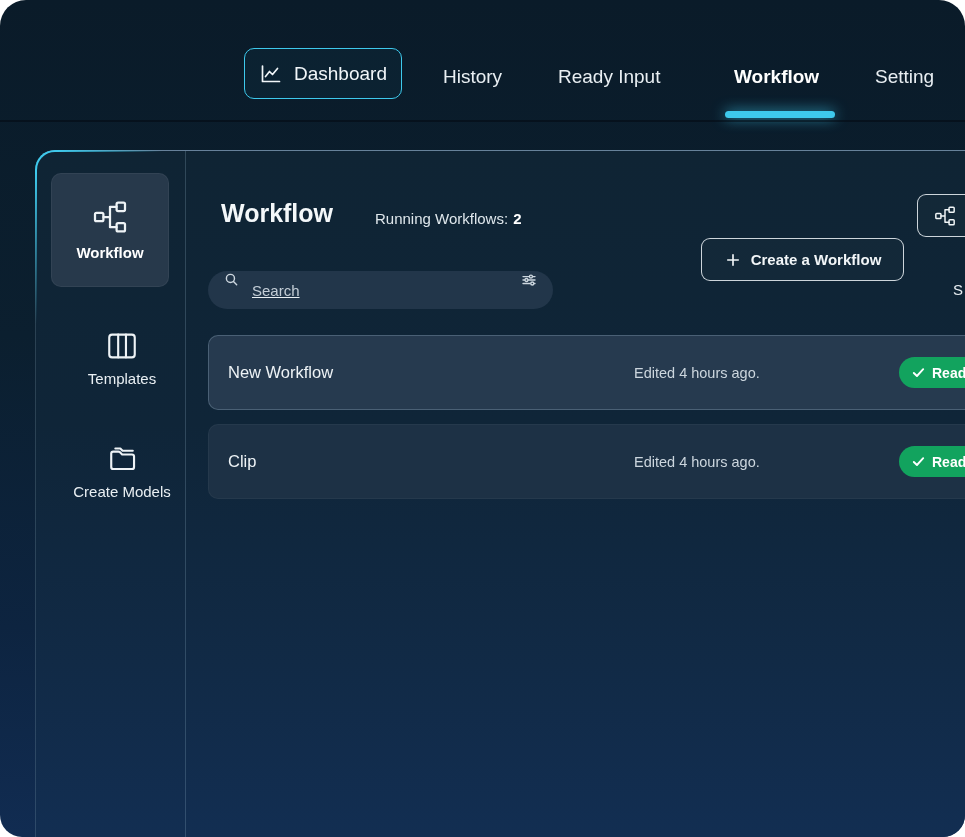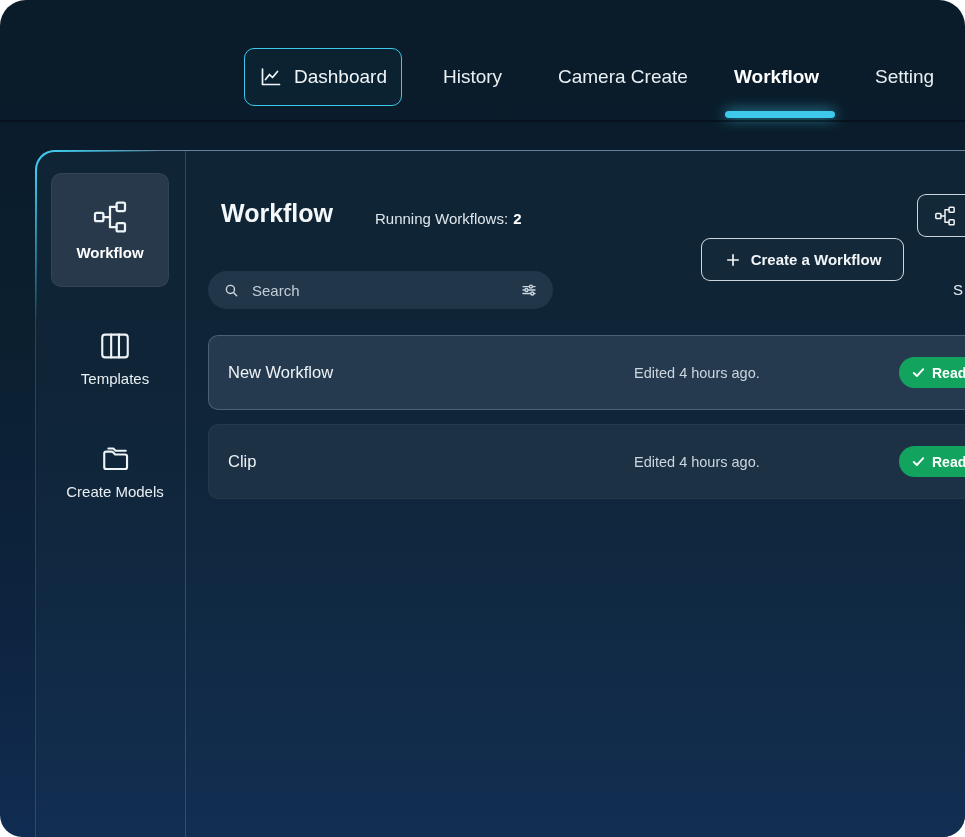--- a/index.html
+++ b/index.html
@@ -14,21 +14,21 @@
   }
 
   
   .topnav{position:absolute;top:0;left:0;width:100%;height:120px;}
   .nav-item{
     position:absolute;top:62px;font-size:19px;color:#e9eff3;cursor:pointer;
     line-height:30px;white-space:nowrap;
   }
   .nav-item.bold{font-weight:700;color:#ffffff;}
   .dash-box{
-    position:absolute;left:244px;top:48px;width:158px;height:58px;
+    position:absolute;left:244px;top:48px;width:158px;height:51px;
     border:1.5px solid #3ec9ec;border-radius:10px;
     display:flex;align-items:center;justify-content:center;gap:11px;
     color:#f1f6f9;font-size:19px;background:rgba(62,201,236,0.04);
     cursor:pointer;
   }
   .nav-underline{
     position:absolute;left:725px;top:111px;width:110px;height:7px;border-radius:4px;
     background:#3ec9ec;box-shadow:0 0 14px rgba(62,201,236,0.75);
   }
   .nav-divider{position:absolute;top:120px;left:0;width:100%;height:2px;background:rgba(3,10,18,0.55);}
@@ -54,21 +54,21 @@
     position:absolute;left:21px;top:-1px;height:2px;width:105px;
     background:linear-gradient(90deg,#3ec9ec 0%,rgba(62,201,236,0) 100%);pointer-events:none;
   }
 
   
   .sidebar{
     position:absolute;left:0;top:0;width:150px;height:100%;
     border-right:1px solid rgba(148,178,198,0.25);
   }
   .side-item{
-    position:absolute;left:4px;width:150px;display:flex;flex-direction:column;
+    position:absolute;left:11px;width:150px;display:flex;flex-direction:column;
     align-items:center;gap:7px;color:#e9eff3;cursor:pointer;text-align:center;
   }
   .side-item .lbl{font-size:15px;line-height:18px;}
   .side-item.active{
     left:15px;top:22px;width:118px;height:114px;justify-content:center;gap:9px;
     background:#27394b;border:1px solid rgba(255,255,255,0.05);border-radius:10px;
   }
   .side-item.active .lbl{font-weight:600;color:#ffffff;}
   .side-templates{top:178px;}
   .side-models{top:291px;}
@@ -82,21 +82,21 @@
   .btn{
     position:absolute;top:43px;height:43px;border:1.3px solid rgba(238,244,248,0.85);
     border-radius:9px;background:rgba(255,255,255,0.02);color:#f2f6f8;
     display:flex;align-items:center;cursor:pointer;
   }
   .btn-create{left:515px;width:203px;justify-content:center;gap:9px;font-size:15px;font-weight:600;margin-top:44px;}
   .btn-icon{left:731px;width:90px;padding-left:16px;}
 
   .searchbar{
     position:absolute;left:22px;top:120px;width:345px;height:38px;border-radius:19px;
-    background:#22364a;display:flex;align-items:center;padding:0 15px;gap:10px;
+    background:#22364a;display:flex;padding:0 15px;gap:10px;text-decoration:underline;
   }
   .searchbar input{
     flex:1;background:transparent;border:none;outline:none;color:#e6edf2;
     font-size:15px;font-family:"Liberation Sans", sans-serif;
   }
   .searchbar input::placeholder{color:#c3cdd6;opacity:1;}
   .sort-label{position:absolute;left:767px;top:130px;font-size:15px;color:#e9eff3;white-space:nowrap;}
 
   .wf-row{
     position:absolute;left:22px;right:-25px;height:75px;border-radius:10px;
@@ -123,21 +123,21 @@
     <div class="dash-box">
       <span>
         <svg width="24" height="24" viewBox="0 0 24 24" fill="none" stroke="#f1f6f9" stroke-width="1.7" stroke-linecap="round" stroke-linejoin="round">
           <path d="M3.5 4 V19.5 H20.5"></path>
           <path d="M6.5 14.5 L10.5 9.5 L13.5 12.5 L18.5 6.5"></path>
         </svg>
       </span>
       <span>Dashboard</span>
     </div>
     <div class="nav-item" style="left:443px">History</div>
-    <div class="nav-item" style="left:558px">Camera Create</div>
+    <div class="nav-item" style="left:558px">Ready Input</div>
     <div class="nav-item bold" style="left:734px">Workflow</div>
     <div class="nav-underline"></div>
     <div class="nav-item" style="left:875px">Setting</div>
   </nav>
   <div class="nav-divider"></div>
 
   <section class="panel">
     <div class="corner-arc"></div>
     <div class="edge-left"></div>
     <div class="edge-top"></div>

